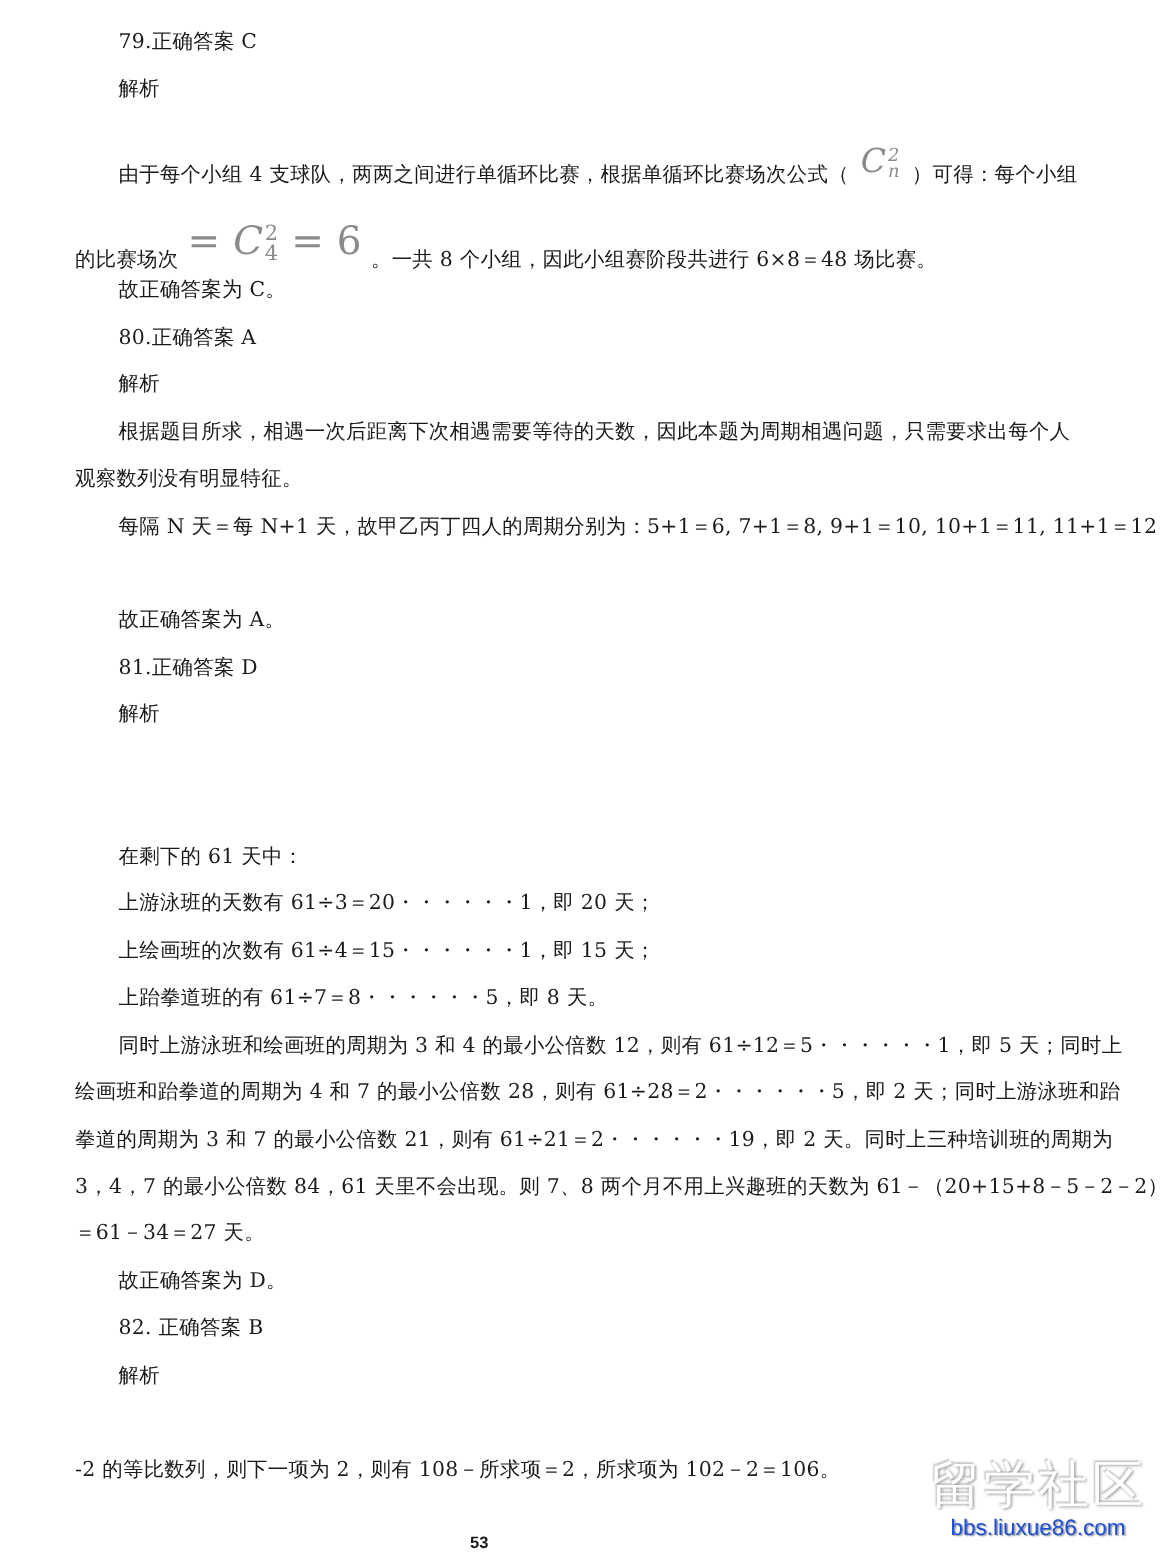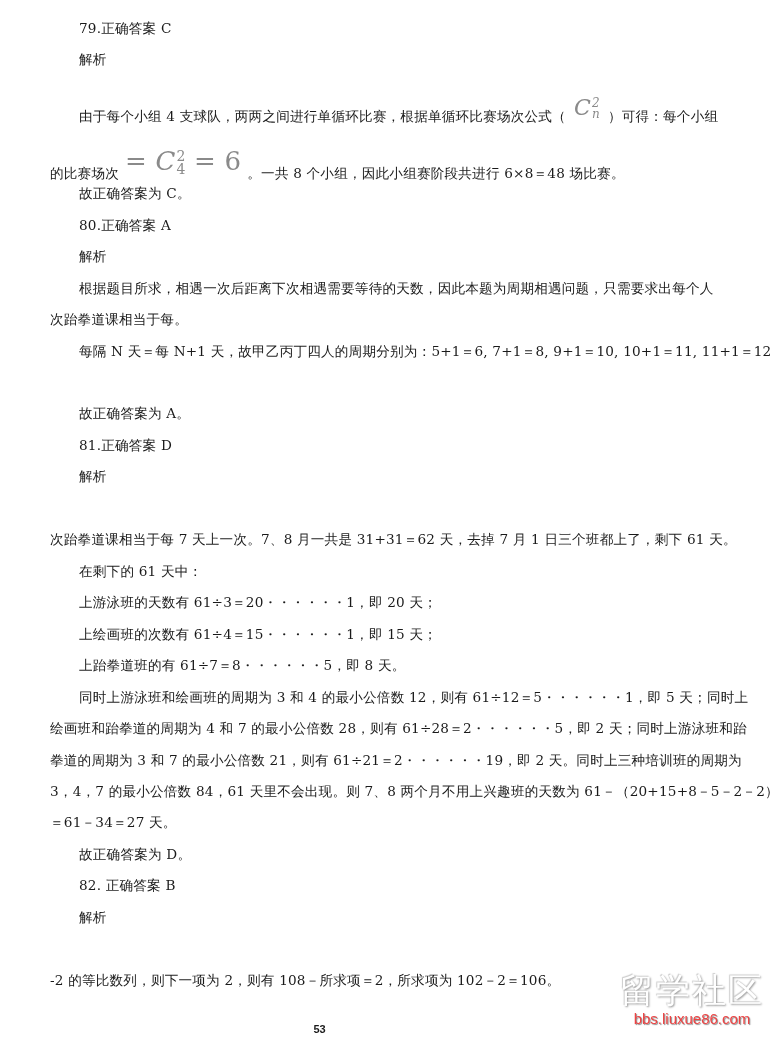--- a/index.html
+++ b/index.html
@@ -12,21 +12,21 @@
   .math { font-family:"DejaVu Serif","Liberation Serif",serif; font-style:italic; color:#8a8a8a; display:inline-block; position:relative; }
   .m1 { font-size:22px; margin:0 8px; vertical-align:6px; }
   .m1 .stack { display:inline-flex; flex-direction:column; line-height:0.9; vertical-align:middle; font-style:italic; font-size:12px; margin-left:1px; }
   .m2 { font-size:26px; font-style:normal; vertical-align:8px; margin:0 6px; }
   .m2 .stack { display:inline-flex; flex-direction:column; line-height:0.9; vertical-align:middle; font-size:14px; margin-left:1px; }
   .pagenum { position:absolute; left:0; width:639px; top:1023px; text-align:center; font-size:11px; font-weight:bold;
              font-family:"Liberation Sans",sans-serif; }
   .watermark { position:absolute; left:612px; top:970px; width:160px; height:70px; text-align:center; }
   .wm-big { font-family:"DejaVu Sans",sans-serif; font-weight:normal; font-size:34px; color:#ffffff;
             text-shadow:1px 1px 2px #9a9a9a, -1px -1px 1px #cfcfcf; letter-spacing:2px; line-height:40px; }
-  .wm-small { font-family:"Liberation Sans",sans-serif; font-size:15px; color:#ef4444;
+  .wm-small { font-family:"Liberation Sans",sans-serif; font-size:15px; color:#1d4ed8;
               text-shadow:1px 1px 1px #8a8a8a; line-height:18px;text-align:center; }
 </style>
 </head>
 <body>
 
 <div class="page">
 
   <div class="line indent" style="top:19px">79.正确答案 C</div>
   <div class="line indent" style="top:50px">解析</div>
 
@@ -42,27 +42,26 @@
           <span>2</span>
           <span>4</span>
         </span><span> = 6</span></span><span>。一共 8 个小组，因此小组赛阶段共进行 6×8＝48 场比赛。</span>
   </div>
 
   <div class="line indent" style="top:184px">故正确答案为 C。</div>
 
   <div class="line indent" style="top:216px">80.正确答案 A</div>
   <div class="line indent" style="top:247px">解析</div>
   <div class="line indent" style="top:279px">根据题目所求，相遇一次后距离下次相遇需要等待的天数，因此本题为周期相遇问题，只需要求出每个人</div>
-  <div class="line flush" style="top:310px">次跆拳道课相当于每。</div>
+  <div class="line flush" style="top:310px">观察数列没有明显特征。</div>
   <div class="line indent" style="top:342px">每隔 N 天＝每 N+1 天，故甲乙丙丁四人的周期分别为：5+1＝6, 7+1＝8, 9+1＝10, 10+1＝11, 11+1＝12，四个</div>
   <div class="line indent" style="top:404px">故正确答案为 A。</div>
 
   <div class="line indent" style="top:436px">81.正确答案 D</div>
   <div class="line indent" style="top:467px">解析</div>
-  <div class="line flush" style="top:530px">次跆拳道课相当于每 7 天上一次。7、8 月一共是 31+31＝62 天，去掉 7 月 1 日三个班都上了，剩下 61 天。</div>
   <div class="line indent" style="top:562px">在剩下的 61 天中：</div>
   <div class="line indent" style="top:593px">上游泳班的天数有 61÷3＝20・・・・・・1，即 20 天；</div>
   <div class="line indent" style="top:625px">上绘画班的次数有 61÷4＝15・・・・・・1，即 15 天；</div>
   <div class="line indent" style="top:656px">上跆拳道班的有 61÷7＝8・・・・・・5，即 8 天。</div>
   <div class="line indent" style="top:688px">同时上游泳班和绘画班的周期为 3 和 4 的最小公倍数 12，则有 61÷12＝5・・・・・・1，即 5 天；同时上</div>
   <div class="line flush" style="top:719px">绘画班和跆拳道的周期为 4 和 7 的最小公倍数 28，则有 61÷28＝2・・・・・・5，即 2 天；同时上游泳班和跆</div>
   <div class="line flush" style="top:751px">拳道的周期为 3 和 7 的最小公倍数 21，则有 61÷21＝2・・・・・・19，即 2 天。同时上三种培训班的周期为</div>
   <div class="line flush" style="top:782px">3，4，7 的最小公倍数 84，61 天里不会出现。则 7、8 两个月不用上兴趣班的天数为 61－（20+15+8－5－2－2）</div>
   <div class="line flush" style="top:813px">＝61－34＝27 天。</div>
   <div class="line indent" style="top:845px">故正确答案为 D。</div>

